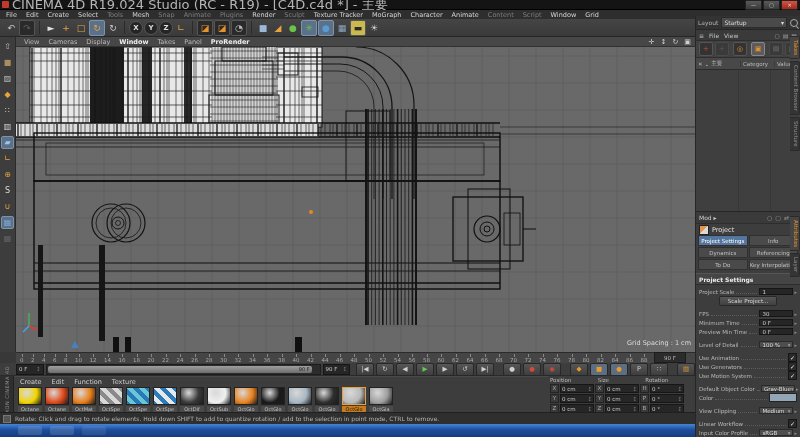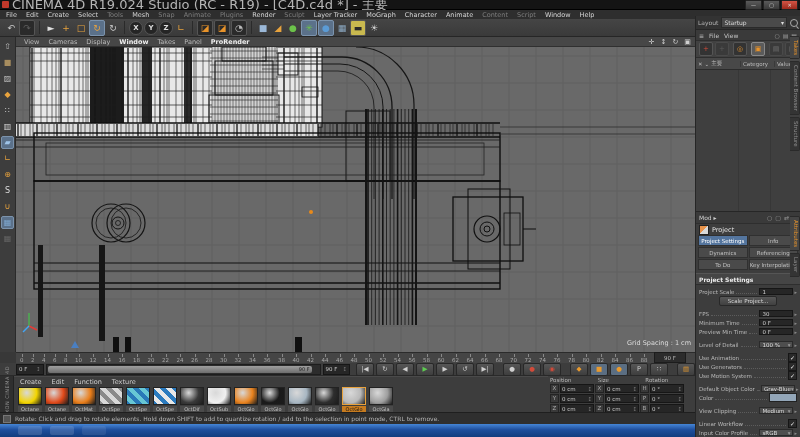--- a/index.html
+++ b/index.html
@@ -192,28 +192,28 @@
     <span class="mitem">Edit</span>
     <span class="mitem">Create</span>
     <span class="mitem">Select</span>
     <span class="mitem dim">Tools</span>
     <span class="mitem">Mesh</span>
     <span class="mitem dim">Snap</span>
     <span class="mitem dim">Animate</span>
     <span class="mitem dim">Plugins</span>
     <span class="mitem">Render</span>
     <span class="mitem dim">Sculpt</span>
-    <span class="mitem">Layer Tracker</span>
+    <span class="mitem">Texture Tracker</span>
     <span class="mitem">MoGraph</span>
     <span class="mitem">Character</span>
     <span class="mitem">Animate</span>
     <span class="mitem dim">Content</span>
     <span class="mitem dim">Script</span>
     <span class="mitem">Window</span>
-    <span class="mitem">Help</span>
+    <span class="mitem">Grid</span>
   </div>
 
 <div id="toolbar" class="abs">
 
 <span class="ticon" style="color: rgb(201, 201, 201);">↶</span>
     <span class="box ticon" style="color: rgb(94, 94, 94);">↷</span>
     <span class="tsep"></span>
     <span class="ticon" style="color: rgb(224, 224, 224);">►</span>
     <span class="ticon" style="color: rgb(232, 163, 61);">+</span>
     <span class="ticon" style="color: rgb(232, 163, 61);">□</span>

